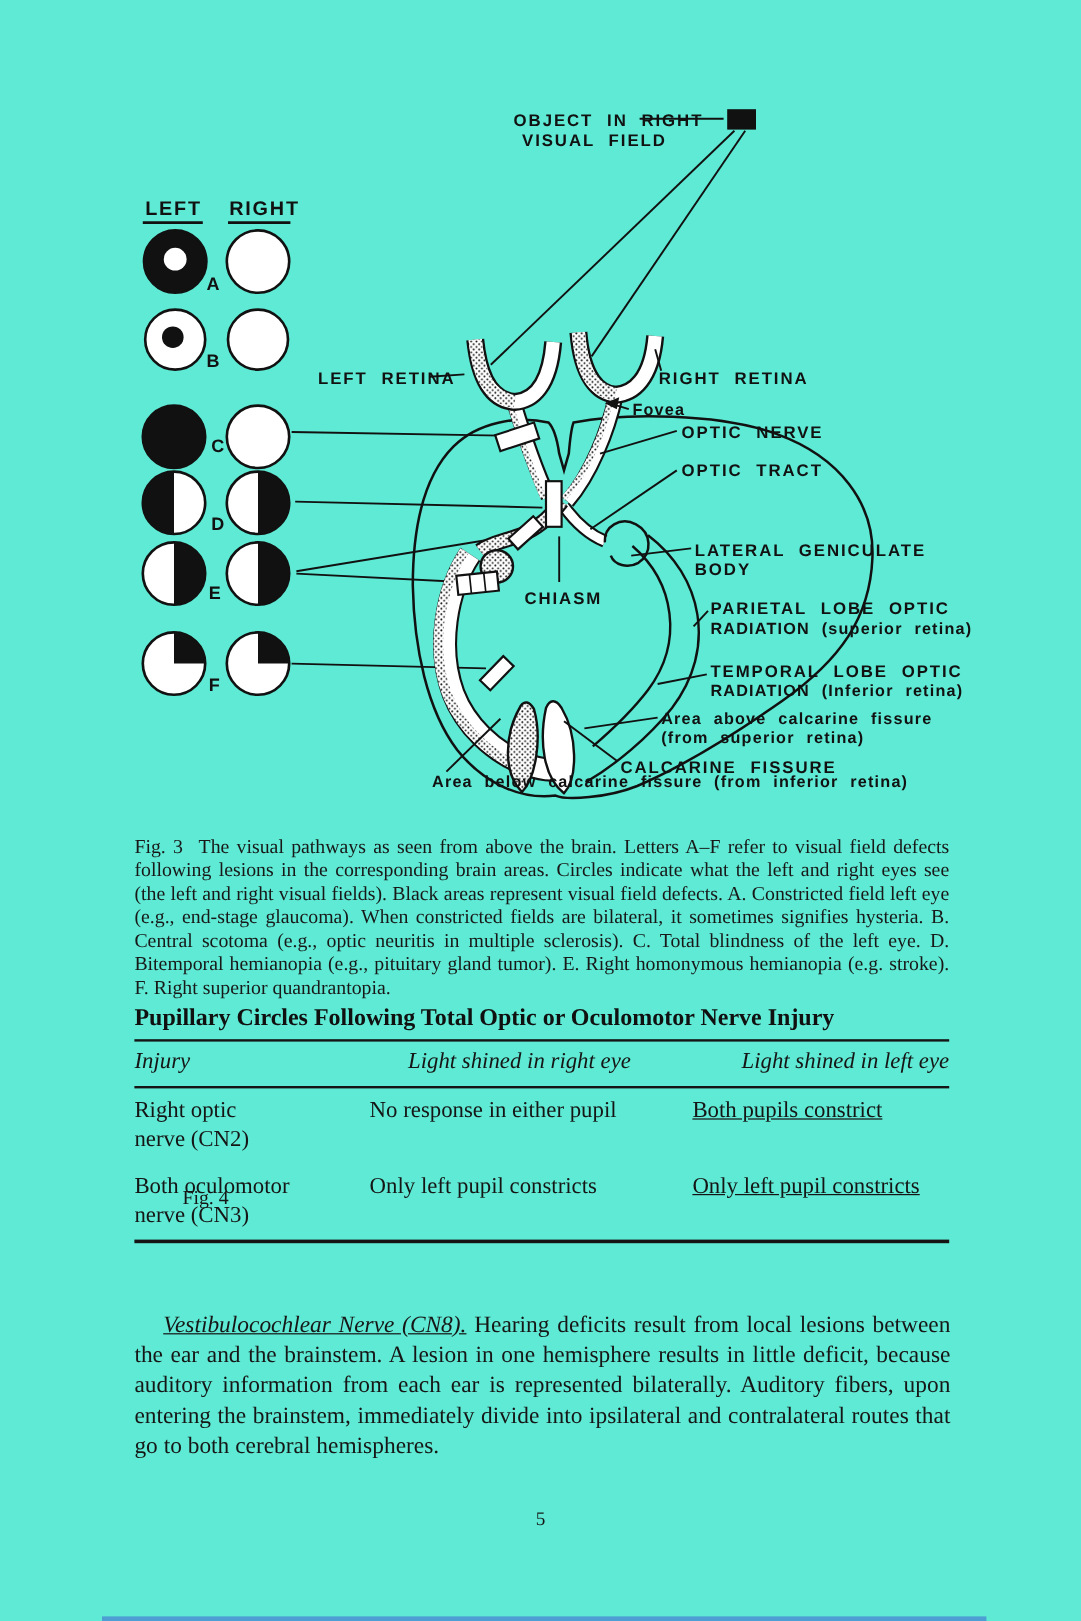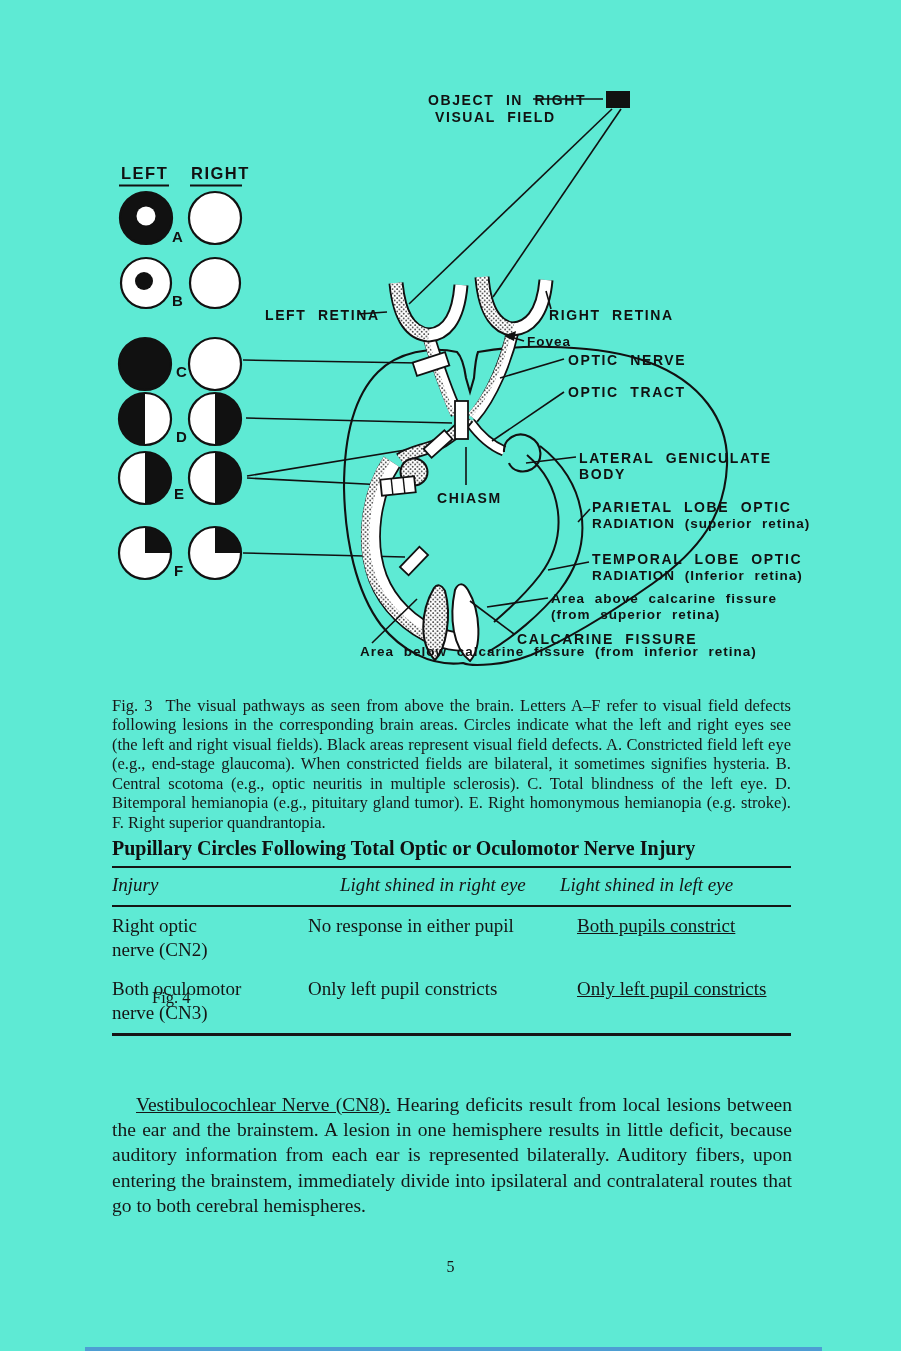--- a/index.html
+++ b/index.html
@@ -16,27 +16,27 @@
   .outline{stroke:#111;stroke-width:2.1;fill:none;}
   .clamp{fill:#fff;stroke:#111;stroke-width:1.8;}
   .caption{position:absolute;left:112px;top:679px;width:679px;font-size:16.5px;line-height:19.6px;
            text-align:justify;color:#181818;}
   .capgap{display:inline-block;width:13px;}
   .sec-heading{position:absolute;left:112px;top:837px;width:679px;font-size:20px;font-weight:bold;color:#101010;}
   .ptable{position:absolute;left:112px;top:866px;width:679px;border-top:2.5px solid #151515;border-bottom:3px solid #151515;}
   .ptable .hdr{display:grid;grid-template-columns:196px 252px 1fr;font-style:italic;font-size:19px;
                padding:6px 0 9px 0;border-bottom:2.5px solid #151515;}
   .ptable .hdr .c2{padding-left:7px;margin-left:25px;}
-  .ptable .hdr .c3{padding-left:0;}
+  .ptable .hdr .c3{padding-left:0;text-align:right;}
   .ptable .row{display:grid;grid-template-columns:196px 252px 1fr;font-size:19px;line-height:24px;padding:7px 0 8px 0;}
   .ptable .row .c3{padding-left:17px;text-decoration:underline;}
   .fig4{position:absolute;left:112px;top:988px;font-size:16.5px;margin-left:40px;}
   .para{position:absolute;left:112px;top:1072px;width:680px;font-size:19.5px;line-height:25.4px;
         text-align:justify;text-indent:24px;color:#161616;}
-  .para .lead{text-decoration:underline;}
+  .para .lead{font-style:italic;text-decoration:underline;}
   .pagenum{position:absolute;left:0;top:1258px;width:901px;text-align:center;font-size:16px;}
   .accent-bar{position:absolute;left:85px;top:1347px;width:737px;height:4px;background:#4d9ed3;}
 </style>
 </head>
 <body>
 
 <div id="page">
 
   <svg width="901" height="675" viewBox="0 0 901 675">
     <defs>

